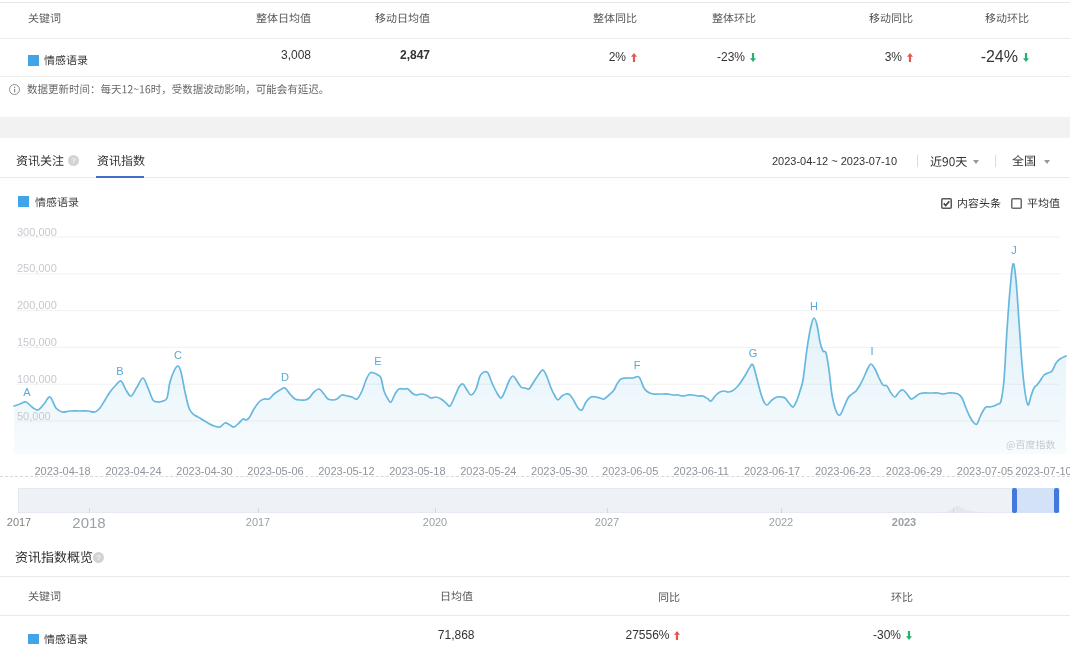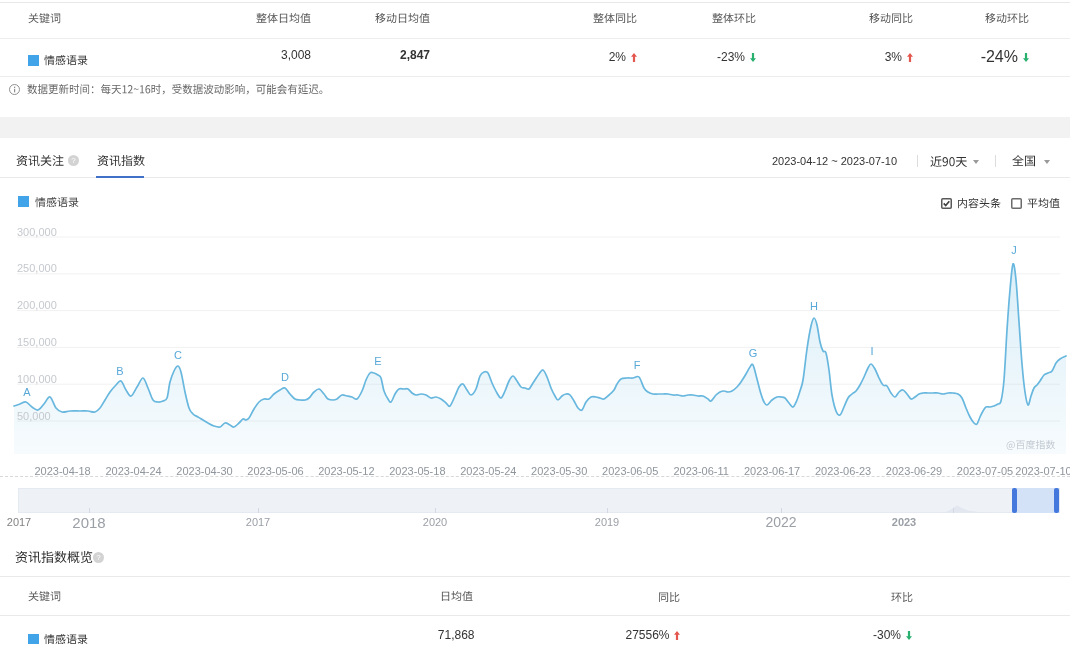--- a/index.html
+++ b/index.html
@@ -160,23 +160,23 @@
     <div style="position:absolute;left:1012px;top:488px;width:47px;height:25px;background:#d4e2f8"></div>
     <div style="position:absolute;left:1012px;top:488px;width:5.2px;height:25px;background:#4478dc;border-radius:2px"></div>
     <div style="position:absolute;left:1053.8px;top:488px;width:5.2px;height:25px;background:#4478dc;border-radius:2px"></div>
     <div style="position:absolute;left:19px;top:521.5px;transform:translate(-50%,-50%);font-size:11px;color:#828282;font-weight:normal;white-space:nowrap;line-height:1">2017</div>
     <div style="position:absolute;left:89px;top:521.5px;transform:translate(-50%,-50%);font-size:15px;color:#9b9fa6;font-weight:normal;white-space:nowrap;line-height:1">2018</div>
     <div style="position:absolute;left:89px;top:508px;width:1px;height:4.5px;background:#d3d8e2"></div>
     <div style="position:absolute;left:258px;top:521.5px;transform:translate(-50%,-50%);font-size:11px;color:#9b9fa6;font-weight:normal;white-space:nowrap;line-height:1">2017</div>
     <div style="position:absolute;left:258px;top:508px;width:1px;height:4.5px;background:#d3d8e2"></div>
     <div style="position:absolute;left:435px;top:521.5px;transform:translate(-50%,-50%);font-size:11px;color:#9b9fa6;font-weight:normal;white-space:nowrap;line-height:1">2020</div>
     <div style="position:absolute;left:435px;top:508px;width:1px;height:4.5px;background:#d3d8e2"></div>
-    <div style="position:absolute;left:607px;top:521.5px;transform:translate(-50%,-50%);font-size:11px;color:#9b9fa6;font-weight:normal;white-space:nowrap;line-height:1">2019</div>
+    <div style="position:absolute;left:607px;top:521.5px;transform:translate(-50%,-50%);font-size:11px;color:#9b9fa6;font-weight:normal;white-space:nowrap;line-height:1">2027</div>
     <div style="position:absolute;left:607px;top:508px;width:1px;height:4.5px;background:#d3d8e2"></div>
-    <div style="position:absolute;left:781px;top:521.5px;transform:translate(-50%,-50%);font-size:14px;color:#9b9fa6;font-weight:normal;white-space:nowrap;line-height:1">2022</div>
+    <div style="position:absolute;left:781px;top:521.5px;transform:translate(-50%,-50%);font-size:11px;color:#9b9fa6;font-weight:normal;white-space:nowrap;line-height:1">2022</div>
     <div style="position:absolute;left:781px;top:508px;width:1px;height:4.5px;background:#d3d8e2"></div>
     <div style="position:absolute;left:904px;top:521.5px;transform:translate(-50%,-50%);font-size:11px;color:#9b9fa6;font-weight:bold;white-space:nowrap;line-height:1">2023</div>
     <div style="position:absolute;left:953px;top:508px;width:1px;height:4.5px;background:#d3d8e2"></div>
     <svg style="position:absolute;left:15.0px;top:551.0px;overflow:visible" width="80" height="14" viewBox="0 -10.9 80 14">
       <path d="M1.1 -9.8C2.1 -9.4 3.2 -8.8 3.8 -8.4L4.3 -9.1C3.7 -9.6 2.5 -10.1 1.6 -10.5ZM0.6 -6.4 0.9 -5.5C2 -5.9 3.3 -6.3 4.6 -6.7L4.4 -7.6C3 -7.1 1.6 -6.7 0.6 -6.4ZM2.4 -4.8V-1.2H3.3V-3.9H9.8V-1.3H10.8V-4.8ZM6.1 -3.5C5.8 -1.4 4.8 -0.2 0.7 0.3C0.8 0.5 1 0.8 1.1 1.1C5.5 0.4 6.7 -0.9 7.1 -3.5ZM6.7 -1C8.3 -0.4 10.5 0.4 11.6 1L12.2 0.2C11 -0.4 8.9 -1.2 7.2 -1.7ZM6.3 -10.9C6 -10 5.3 -8.9 4.2 -8.1C4.4 -8 4.8 -7.7 4.9 -7.5C5.5 -7.9 5.9 -8.4 6.3 -9H7.8C7.4 -7.6 6.6 -6.4 4.2 -5.8C4.4 -5.6 4.7 -5.3 4.8 -5.1C6.6 -5.6 7.6 -6.5 8.2 -7.5C9 -6.4 10.3 -5.6 11.8 -5.2C11.9 -5.4 12.1 -5.7 12.3 -5.9C10.7 -6.3 9.3 -7.1 8.6 -8.3C8.7 -8.5 8.7 -8.7 8.8 -9H10.8C10.6 -8.5 10.3 -8.1 10.2 -7.8L11 -7.6C11.3 -8.1 11.7 -8.9 12.1 -9.6L11.3 -9.8L11.2 -9.7H6.7C6.9 -10 7.1 -10.4 7.2 -10.7ZM14.5 -10.1C15.1 -9.5 15.9 -8.6 16.3 -8.1L17 -8.7C16.6 -9.3 15.8 -10.1 15.2 -10.6ZM13.5 -6.9V-5.9H15.4V-1.4C15.4 -0.9 15 -0.5 14.8 -0.3C14.9 -0.1 15.2 0.3 15.3 0.5C15.5 0.2 15.8 -0.1 18 -1.8C17.9 -2 17.8 -2.4 17.7 -2.6L16.3 -1.6V-6.9ZM17.7 -10.2V-9.3H19.5V-5.6H17.6V-4.7H19.5V0.9H20.5V-4.7H22.5V-5.6H20.5V-9.3H23C23 -3.7 22.9 0.5 24.3 1C25 1.2 25.4 0.8 25.6 -1.4C25.4 -1.5 25.2 -1.8 25 -2C24.9 -0.9 24.8 0 24.7 -0C23.9 -0.2 23.9 -4.7 24 -10.2ZM36.9 -10.2C35.9 -9.7 34.2 -9.3 32.7 -8.9V-10.9H31.7V-7.2C31.7 -6 32.1 -5.8 33.6 -5.8C34 -5.8 36.3 -5.8 36.7 -5.8C38 -5.8 38.3 -6.2 38.4 -7.9C38.2 -8 37.7 -8.1 37.5 -8.3C37.5 -6.9 37.3 -6.6 36.6 -6.6C36.1 -6.6 34.1 -6.6 33.7 -6.6C32.9 -6.6 32.7 -6.7 32.7 -7.2V-8.1C34.4 -8.4 36.3 -8.9 37.6 -9.4ZM32.7 -1.7H36.9V-0.4H32.7ZM32.7 -2.5V-3.8H36.9V-2.5ZM31.7 -4.7V1H32.7V0.4H36.9V1H37.9V-4.7ZM28.4 -10.9V-8.3H26.6V-7.4H28.4V-4.6L26.4 -4L26.7 -3.1L28.4 -3.6V-0.1C28.4 0.1 28.3 0.1 28.1 0.1C28 0.1 27.4 0.1 26.8 0.1C27 0.4 27.1 0.8 27.1 1C28 1 28.5 1 28.9 0.9C29.2 0.7 29.3 0.4 29.3 -0.1V-3.9L31.1 -4.4L31 -5.3L29.3 -4.8V-7.4H30.9V-8.3H29.3V-10.9ZM44.8 -10.7C44.5 -10.2 44.1 -9.4 43.8 -8.9L44.4 -8.6C44.8 -9.1 45.2 -9.7 45.6 -10.3ZM40.1 -10.3C40.5 -9.8 40.8 -9 41 -8.6L41.7 -8.9C41.6 -9.4 41.2 -10.1 40.9 -10.6ZM44.3 -3.4C44 -2.7 43.6 -2.1 43.1 -1.6C42.6 -1.9 42.1 -2.1 41.6 -2.3C41.8 -2.7 42 -3 42.2 -3.4ZM40.4 -2C41.1 -1.7 41.8 -1.4 42.4 -1.1C41.6 -0.5 40.6 -0.1 39.5 0.2C39.7 0.4 39.9 0.7 40 0.9C41.2 0.6 42.3 0.1 43.2 -0.7C43.7 -0.4 44.1 -0.1 44.4 0.1L45 -0.6C44.7 -0.8 44.3 -1 43.9 -1.2C44.6 -2 45.1 -2.9 45.4 -4L44.9 -4.2L44.7 -4.2H42.6L42.9 -4.9L42 -5C41.9 -4.8 41.8 -4.5 41.7 -4.2H39.9V-3.4H41.3C41 -2.9 40.7 -2.4 40.4 -2ZM42.3 -10.9V-8.5H39.6V-7.7H42C41.4 -6.9 40.4 -6 39.5 -5.7C39.7 -5.5 39.9 -5.1 40 -4.9C40.8 -5.3 41.7 -6.1 42.3 -6.8V-5.3H43.3V-7C43.9 -6.6 44.7 -6 45 -5.7L45.5 -6.4C45.2 -6.6 44.1 -7.3 43.4 -7.7H45.9V-8.5H43.3V-10.9ZM47.2 -10.8C46.9 -8.5 46.3 -6.3 45.3 -5C45.5 -4.8 45.8 -4.5 46 -4.4C46.3 -4.9 46.6 -5.4 46.9 -6.1C47.2 -4.8 47.5 -3.6 48 -2.6C47.3 -1.4 46.3 -0.4 44.9 0.3C45 0.5 45.3 0.9 45.4 1.1C46.7 0.4 47.7 -0.5 48.5 -1.7C49.2 -0.6 50 0.3 51 0.9C51.1 0.7 51.4 0.3 51.6 0.2C50.5 -0.4 49.7 -1.4 49 -2.6C49.7 -3.9 50.2 -5.5 50.4 -7.5H51.3V-8.4H47.6C47.8 -9.1 48 -9.9 48.1 -10.7ZM49.5 -7.5C49.3 -6 49 -4.7 48.5 -3.6C48 -4.8 47.7 -6.1 47.4 -7.5ZM60.1 -4.7C60.2 -4.8 60.6 -4.8 61 -4.8H61.7C61.2 -3 60.4 -1.1 58.8 0.6C59 0.7 59.3 0.9 59.5 1.1C60.7 -0.2 61.5 -1.6 62 -3V-0.2C62 0.3 62 0.5 62.2 0.7C62.3 0.8 62.6 0.9 62.8 0.9C63 0.9 63.3 0.9 63.4 0.9C63.6 0.9 63.9 0.8 64 0.8C64.2 0.6 64.3 0.5 64.3 0.2C64.4 -0 64.4 -0.8 64.4 -1.4C64.2 -1.5 64 -1.6 63.8 -1.7C63.8 -1.1 63.8 -0.5 63.8 -0.3C63.8 -0.1 63.7 -0 63.7 0C63.6 0.1 63.5 0.1 63.4 0.1C63.3 0.1 63.1 0.1 63 0.1C62.9 0.1 62.8 0.1 62.8 0C62.7 -0 62.7 -0.1 62.7 -0.2V-4.2H62.3L62.5 -4.8H64.4V-5.7H62.6C62.9 -7 62.9 -8.3 62.9 -9.3H64.2V-10.2H60.1V-9.3H62.1C62.1 -8.3 62.1 -7 61.8 -5.7H60.9C61 -6.5 61.3 -7.9 61.4 -8.6H60.6C60.5 -7.9 60.2 -6.1 60.1 -5.8C60 -5.6 59.9 -5.5 59.8 -5.4C59.9 -5.3 60 -4.9 60.1 -4.7ZM58.8 -7.1V-5.5H57.2V-7.1ZM58.8 -7.8H57.2V-9.3H58.8ZM56.4 -0.1C56.5 -0.3 56.9 -0.5 59 -1.9C59.1 -1.6 59.2 -1.3 59.3 -1.1L60 -1.4C59.8 -2.1 59.3 -3.2 58.8 -4L58.2 -3.7C58.3 -3.4 58.5 -2.9 58.7 -2.5L57.2 -1.7V-4.7H59.5V-10.2H56.4V-1.9C56.4 -1.4 56.1 -0.9 55.9 -0.8C56 -0.6 56.3 -0.3 56.4 -0.1ZM54.1 -10.9V-8.2H52.7V-7.3H54C53.7 -5.5 53.1 -3.4 52.4 -2.2C52.5 -2 52.8 -1.7 52.9 -1.4C53.3 -2.1 53.7 -3.2 54.1 -4.4V1H54.9V-5.4C55.2 -4.8 55.5 -4.2 55.7 -3.8L56.2 -4.6C56 -4.9 55.2 -6.3 54.9 -6.8V-7.3H56.1V-8.2H54.9V-10.9ZM73.4 -8.1C74 -7.5 74.8 -6.6 75.1 -6L76 -6.4C75.6 -7 74.9 -7.9 74.2 -8.5ZM66.5 -10.2V-6.5H67.4V-10.2ZM69.2 -10.8V-6.1H70.2V-10.8ZM71.9 -2.4V-0.3C71.9 0.6 72.2 0.9 73.5 0.9C73.7 0.9 75.5 0.9 75.8 0.9C76.8 0.9 77.1 0.5 77.2 -1C76.9 -1 76.5 -1.2 76.3 -1.3C76.3 -0.1 76.2 0 75.7 0C75.3 0 73.8 0 73.6 0C72.9 0 72.8 -0 72.8 -0.4V-2.4ZM70.9 -4.2V-3.2C70.9 -2.2 70.6 -0.7 65.9 0.3C66.1 0.5 66.4 0.8 66.5 1.1C71.4 -0.1 72 -1.8 72 -3.2V-4.2ZM67.5 -5.7V-1.6H68.5V-4.8H74.6V-1.7H75.6V-5.7ZM72.6 -10.9C72.3 -9.5 71.7 -8 70.9 -7C71.1 -6.9 71.5 -6.7 71.7 -6.5C72.1 -7.1 72.5 -7.9 72.9 -8.7H77.2V-9.6H73.2C73.3 -10 73.5 -10.3 73.6 -10.7Z" fill="#2d2d2d"></path>
     </svg>
     <svg style="position:absolute;left:93.0px;top:551.5px" width="11.0" height="11.0" viewBox="0 0 11 11">
       <circle cx="5.5" cy="5.5" r="5.5" fill="#d3d3d3"></circle>
       <text x="5.5" y="8.2" font-family="Liberation Sans,sans-serif" font-size="8" fill="#fff" text-anchor="middle">?</text>
     </svg>

